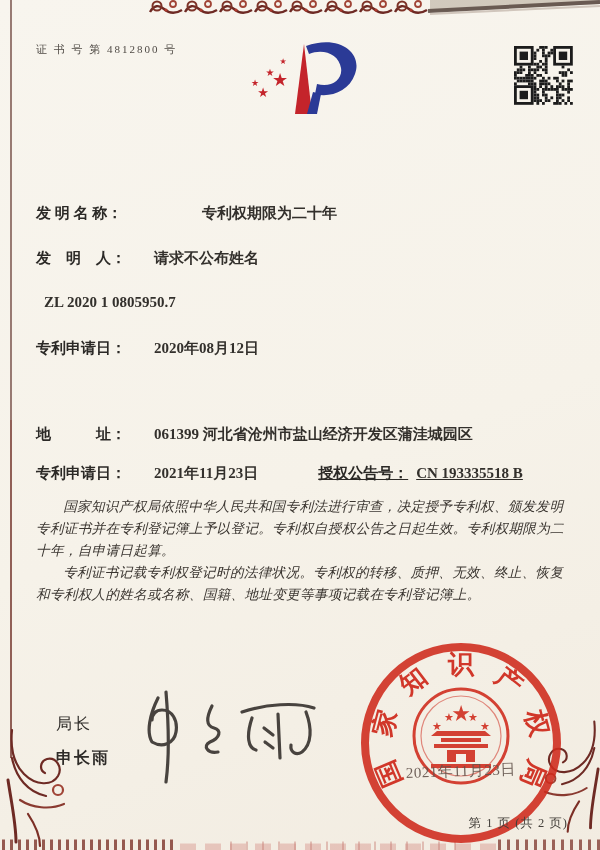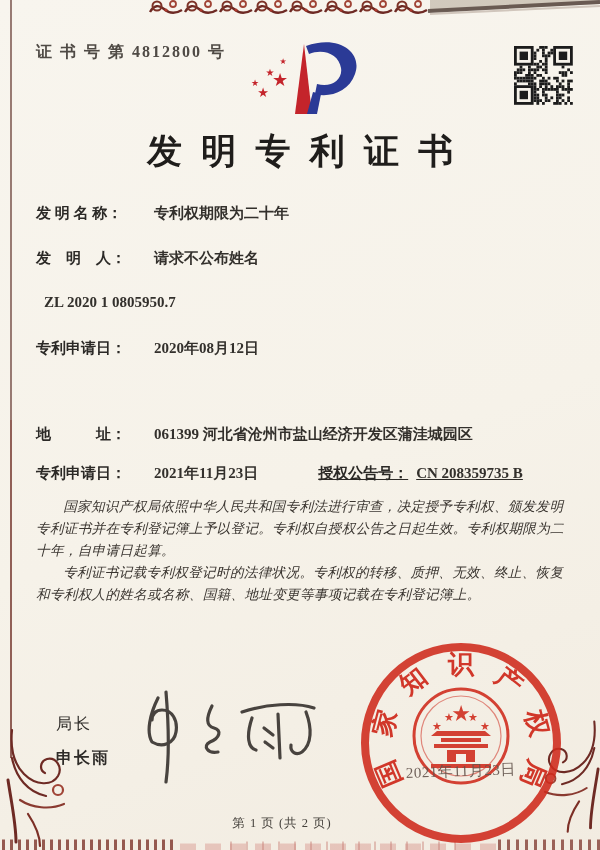--- a/index.html
+++ b/index.html
@@ -3,44 +3,44 @@
 <meta charset="utf-8">
 <style>
   html,body{margin:0;padding:0;background:#ddd8cf;}
   #page{
     position:relative;width:600px;height:850px;overflow:hidden;
     background:linear-gradient(160deg,#f8f5ee 0%,#f6f2e9 55%,#f2ece1 100%);
     font-family:"Liberation Serif","DejaVu Serif",serif;color:#2e2b28;
   }
   .abs{position:absolute;}
   #ornaments{left:0;top:0;width:600px;height:850px;pointer-events:none;}
-  #cert-no{left:36px;top:42px;font-size:16px;letter-spacing:2px;color:#4f4a45;font-weight:700;}
+  #cert-no{left:36px;top:42px;font-size:11px;letter-spacing:2px;color:#4f4a45;font-weight:400;}
   #logo{left:233px;top:36px;width:136px;height:84px;}
   .logo-star{font-family:"DejaVu Sans",sans-serif;fill:#c4242b;text-anchor:middle;}
   #qr{left:514px;top:46px;width:59px;height:59px;}
   #title{left:0;top:128px;width:600px;text-align:center;font-size:35px;font-weight:700;
     letter-spacing:0.55em;padding-left:0.55em;box-sizing:border-box;color:#1f1d1b;}
   .field-row{left:36px;width:540px;display:flex;align-items:baseline;font-size:15px;}
   .field-label{font-weight:700;width:110px;flex:0 0 110px;white-space:nowrap;color:#2b2926;}
   .field-value{font-weight:600;margin-left:8px;white-space:nowrap;color:#33302c;}
-  #row1{top:204px;} #row2{top:249px;} #row3{top:294px;}
+  #row1{top:204px;gap:48px;} #row2{top:249px;} #row3{top:294px;}
   #row4{top:339px;} #row5{top:382px;} #row6{top:425px;}
   #grant-row{left:36px;top:464px;width:540px;display:flex;font-size:15px;align-items:baseline;}
   #grant-row .pair{display:flex;align-items:baseline;}
   #grant-pair2{margin-left:60px;text-decoration:underline;}
   #body-text{left:36px;top:496px;width:528px;font-size:13.6px;line-height:22px;
     font-style:italic;color:#3a3530;letter-spacing:0.3px;}
   #body-text p{margin:0;text-indent:2em;}
   #director-title{left:56px;top:714px;font-size:16px;font-weight:400;letter-spacing:2px;}
   #director-name{left:56px;top:748px;font-size:16px;font-weight:700;letter-spacing:2px;}
   #signature{left:110px;top:686px;width:240px;height:105px;}
   #seal{left:356px;top:638px;width:212px;height:212px;opacity:0.93;}
   .seal-char{fill:#cf2a1c;font-size:26px;font-weight:700;text-anchor:middle;
     font-family:"Liberation Serif","DejaVu Serif",serif;}
-  #page-indicator{left:4px;top:815px;width:556px;text-align:center;font-size:12.5px;
+  #page-indicator{left:12px;top:815px;width:556px;text-align:right;font-size:12.5px;
     color:#44403b;letter-spacing:1px;}
 </style>
 </head>
 <body>
 
 <div id="page">
 
   <svg id="ornaments" class="abs" viewBox="0 0 600 850" xmlns="http://www.w3.org/2000/svg">
 
     <g id="top-band">
@@ -288,21 +288,20 @@
         <rect x="22.4" y="56.0" width="2.8" height="2.8"></rect>
         <rect x="28.0" y="56.0" width="2.8" height="2.8"></rect>
         <rect x="39.2" y="56.0" width="2.8" height="2.8"></rect>
         <rect x="42.0" y="56.0" width="2.8" height="2.8"></rect>
         <rect x="44.8" y="56.0" width="2.8" height="2.8"></rect>
         <rect x="50.4" y="56.0" width="2.8" height="2.8"></rect>
         <rect x="56.0" y="56.0" width="2.8" height="2.8"></rect>
       </g>
   </svg>
 
-  <div id="title" class="abs">发明专利证书</div>
 
   <div id="row1" class="abs field-row">
     <span class="field-label">发 明 名 称：</span>
     <span class="field-value">专利权期限为二十年</span>
   </div>
   <div id="row2" class="abs field-row">
     <span class="field-label">发　明　人：</span>
     <span class="field-value">请求不公布姓名</span>
   </div>
   <div id="row3" class="abs field-row">
@@ -317,21 +316,21 @@
     <span class="field-value">061399 河北省沧州市盐山经济开发区蒲洼城园区</span>
   </div>
 
   <div id="grant-row" class="abs">
     <div class="pair">
       <span class="field-label">专利申请日：</span>
       <span class="field-value">2021年11月23日</span>
     </div>
     <div class="pair" id="grant-pair2">
       <span class="field-label" style="width:auto;flex:none;">授权公告号：</span>
-      <span class="field-value">CN 208359735 B</span>
+      <span class="field-value">CN 193335518 B</span>
     </div>
   </div>
 
   <div id="body-text" class="abs">
     <p>国家知识产权局依照中华人民共和国专利法进行审查，决定授予专利权、颁发发明专利证书并在专利登记簿上予以登记。专利权自授权公告之日起生效。专利权期限为二十年，自申请日起算。</p>
     <p>专利证书记载专利权登记时的法律状况。专利权的转移、质押、无效、终止、恢复和专利权人的姓名或名称、国籍、地址变更等事项记载在专利登记簿上。</p>
   </div>
 
   <div id="director-title" class="abs">局长</div>
   <div id="director-name" class="abs">申长雨</div>

